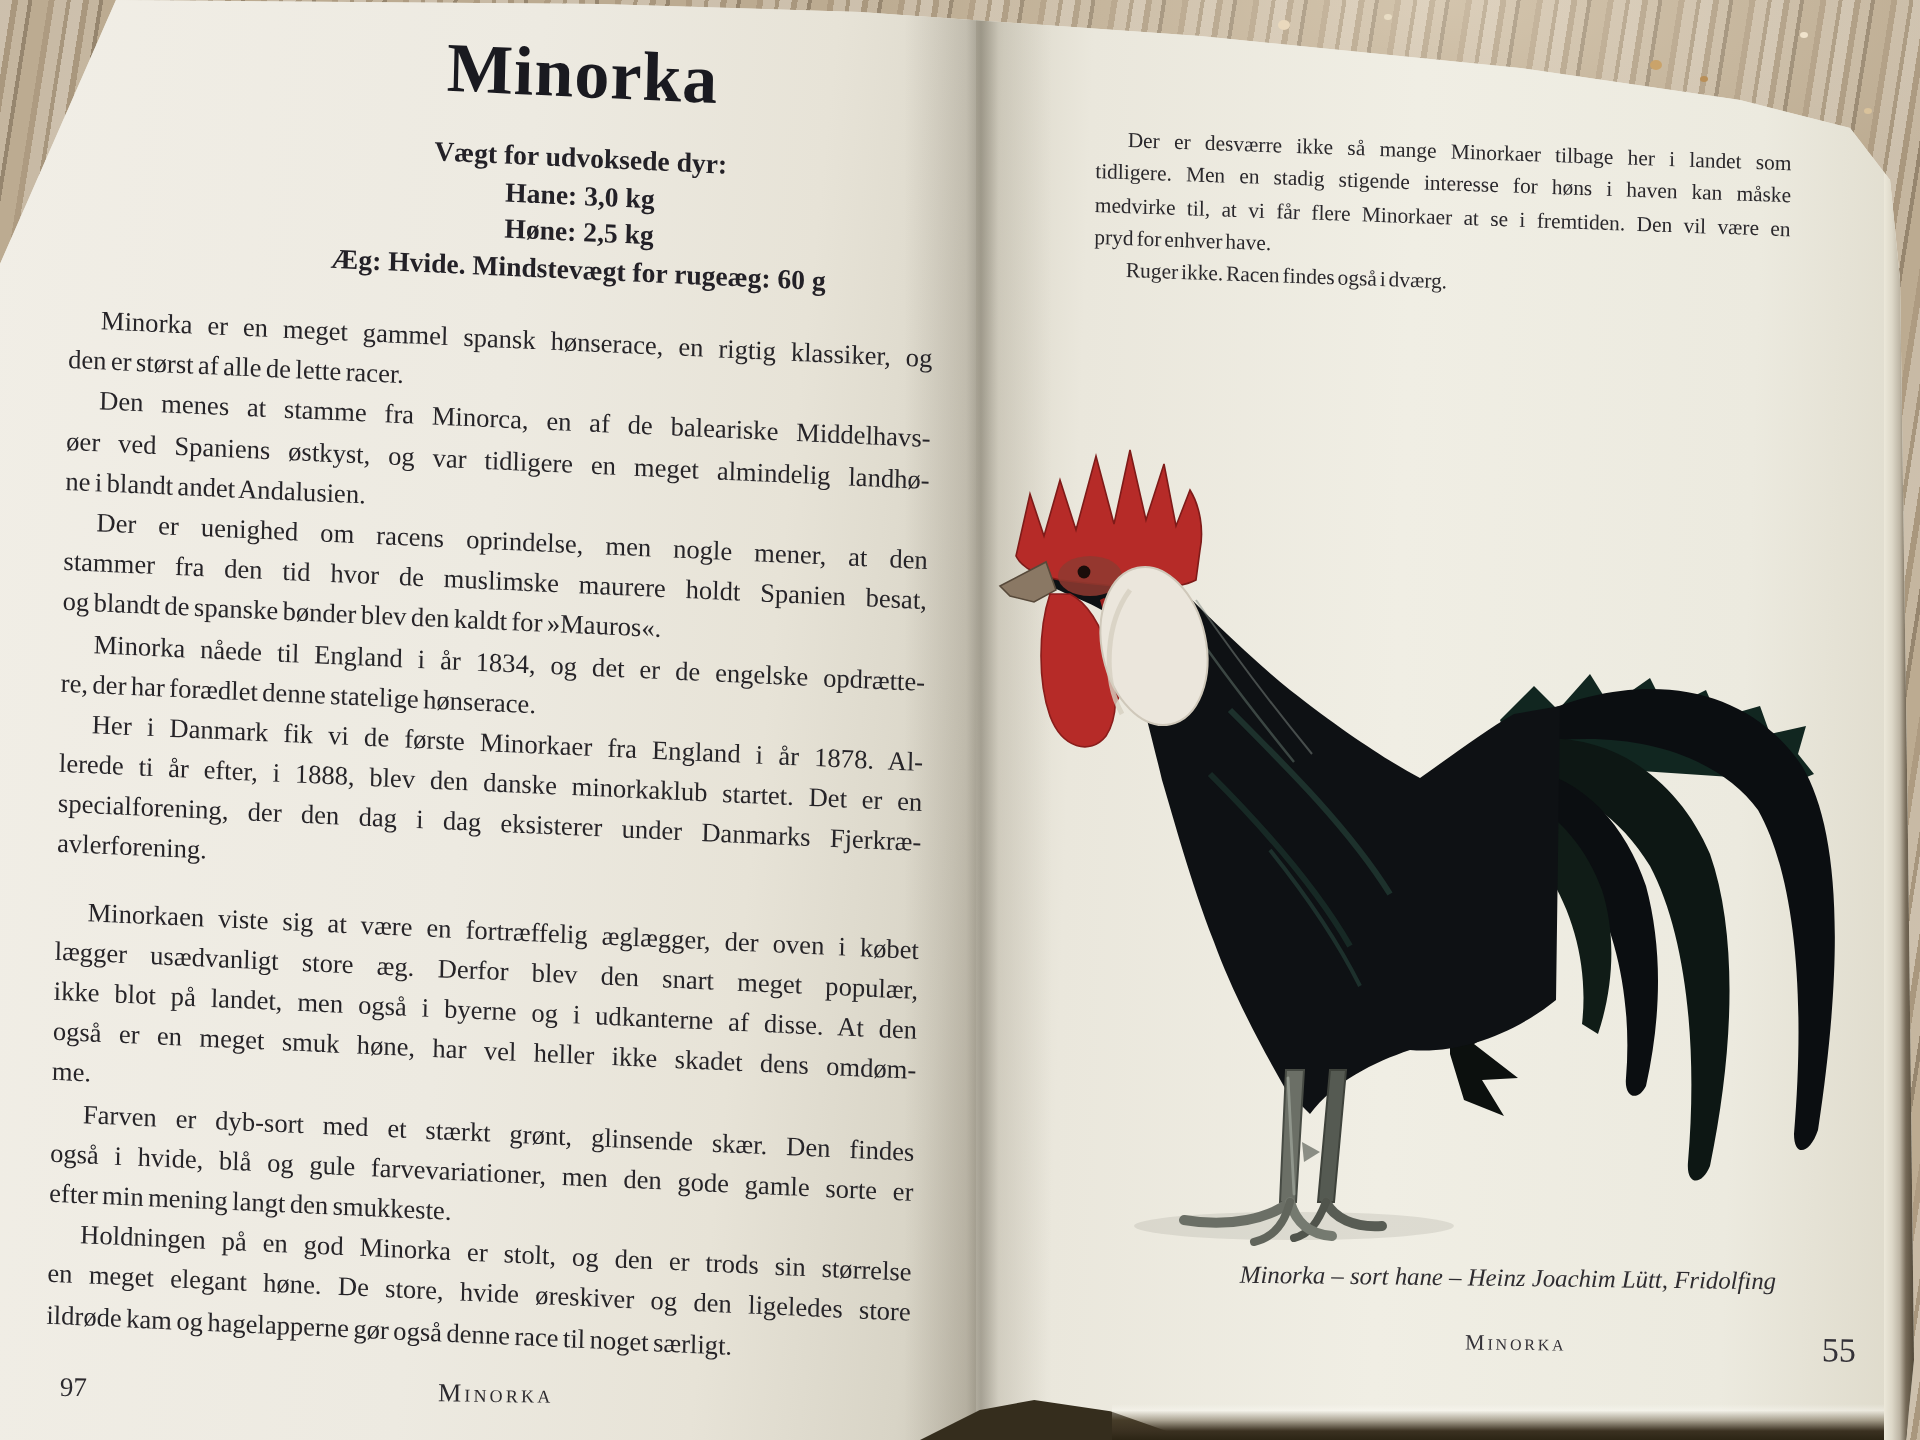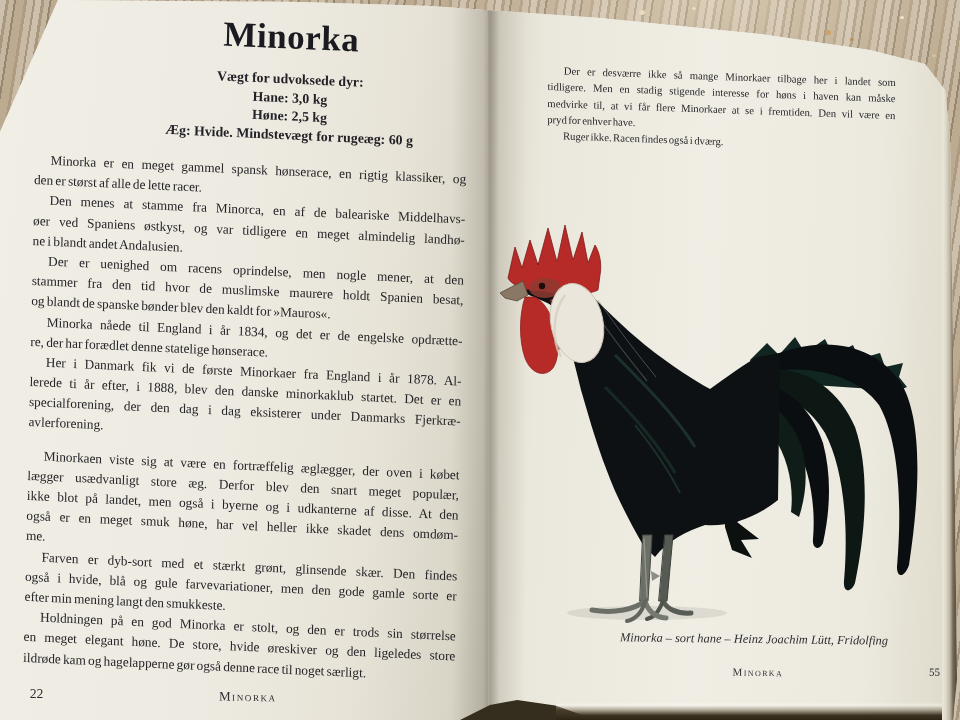--- a/index.html
+++ b/index.html
@@ -67,21 +67,21 @@
   
   .right-content{position:absolute;left:548px;top:62px;width:348px;color:#2a282c;
     transform:rotate(.8deg) skewY(1.2deg);transform-origin:0 0;}
   .right-content .line{font-size:10.7px;height:16.3px;line-height:16.3px;word-spacing:-1.2px;}
   .caption{position:absolute;left:570px;top:632px;width:368px;text-align:center;
     font-style:italic;font-size:12.4px;color:#2e2c30;transform:rotate(.7deg);}
   .right-footer{position:absolute;left:575px;top:666px;width:366px;color:#33313!5;
     color:#343238;transform:rotate(.6deg);}
   .right-footer .running{position:absolute;left:0;right:0;text-align:center;
     font-variant:small-caps;letter-spacing:1.4px;font-size:11px;}
-  .right-footer .pagenum{position:absolute;right:1px;top:-2px;font-size:11px;}
+  .right-footer .pagenum{position:absolute;right:13px;top:-2px;font-size:17px;}
   
   .rooster{position:absolute;left:495px;top:205px;width:450px;height:432px;}
 </style>
 </head>
 <body>
 
 <div class="stage">
   <div class="wood"></div>
   <div class="crumbs"></div>
 
@@ -127,21 +127,21 @@
             <div class="line indent">Farven er dyb-sort med et stærkt grønt, glinsende skær. Den findes</div>
             <div class="line">også i hvide, blå og gule farvevariationer, men den gode gamle sorte er</div>
             <div class="line end">efter min mening langt den smukkeste.</div>
             <div class="line indent">Holdningen på en god Minorka er stolt, og den er trods sin størrelse</div>
             <div class="line">en meget elegant høne. De store, hvide øreskiver og den ligeledes store</div>
             <div class="line end">ildrøde kam og hagelapperne gør også denne race til noget særligt.</div>
           </div>
         </div>
     </div>
     <div class="left-footer">
-      <span class="pagenum">22</span>
+      <span class="pagenum">97</span>
       <span class="running">Minorka</span>
     </div>
 
     <div class="right-content">
         <div class="block">
           <div class="line indent">Der er desværre ikke så mange Minorkaer tilbage her i landet som</div>
           <div class="line">tidligere. Men en stadig stigende interesse for høns i haven kan måske</div>
           <div class="line">medvirke til, at vi får flere Minorkaer at se i fremtiden. Den vil være en</div>
           <div class="line end">pryd for enhver have.</div>
           <div class="line indent end">Ruger ikke. Racen findes også i dværg.</div>

